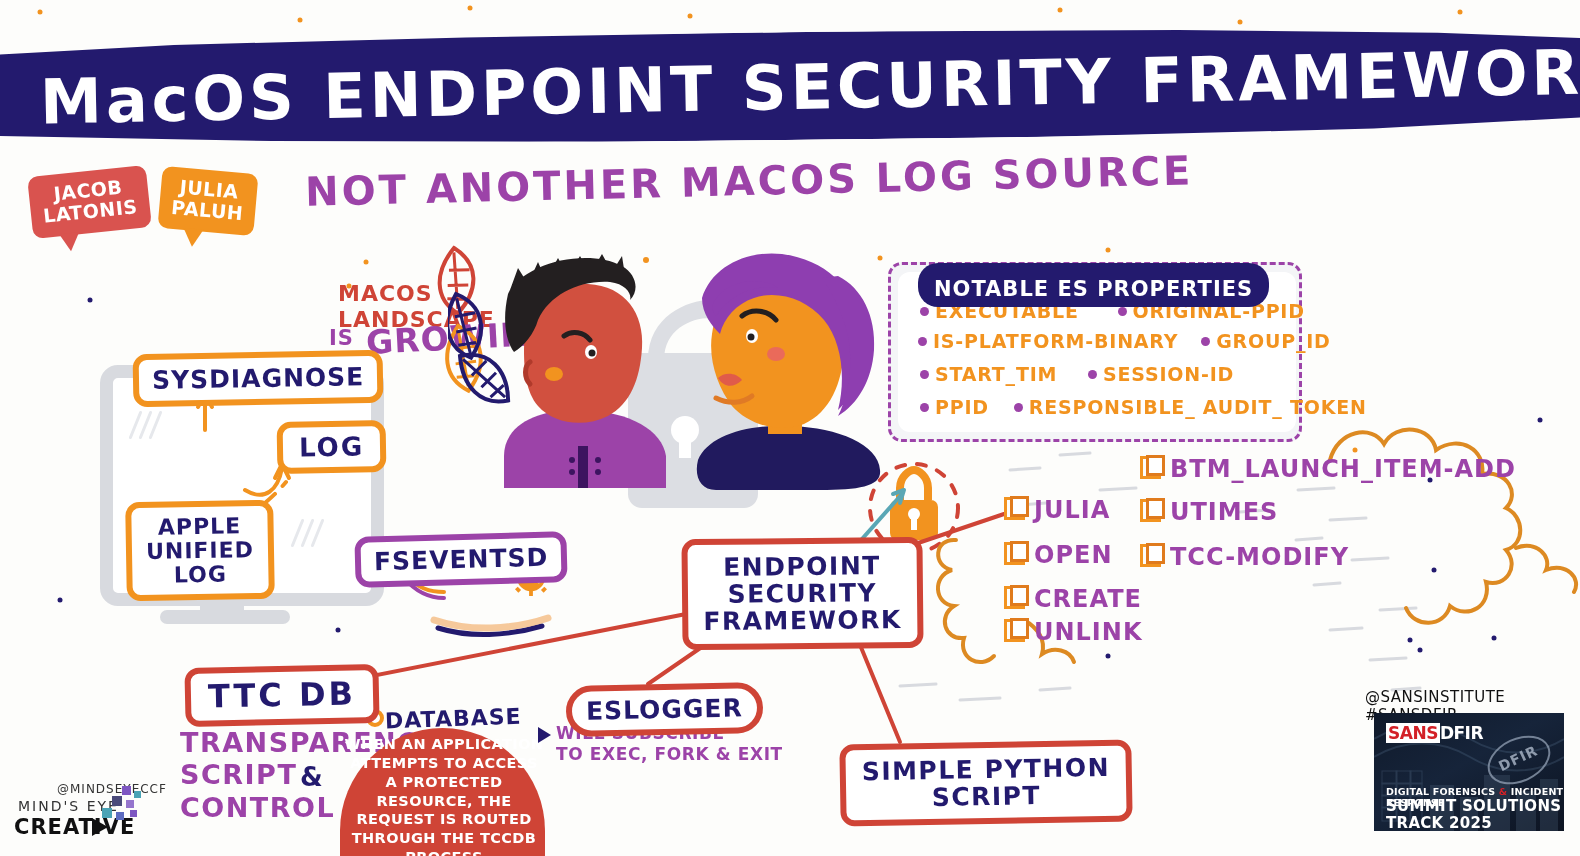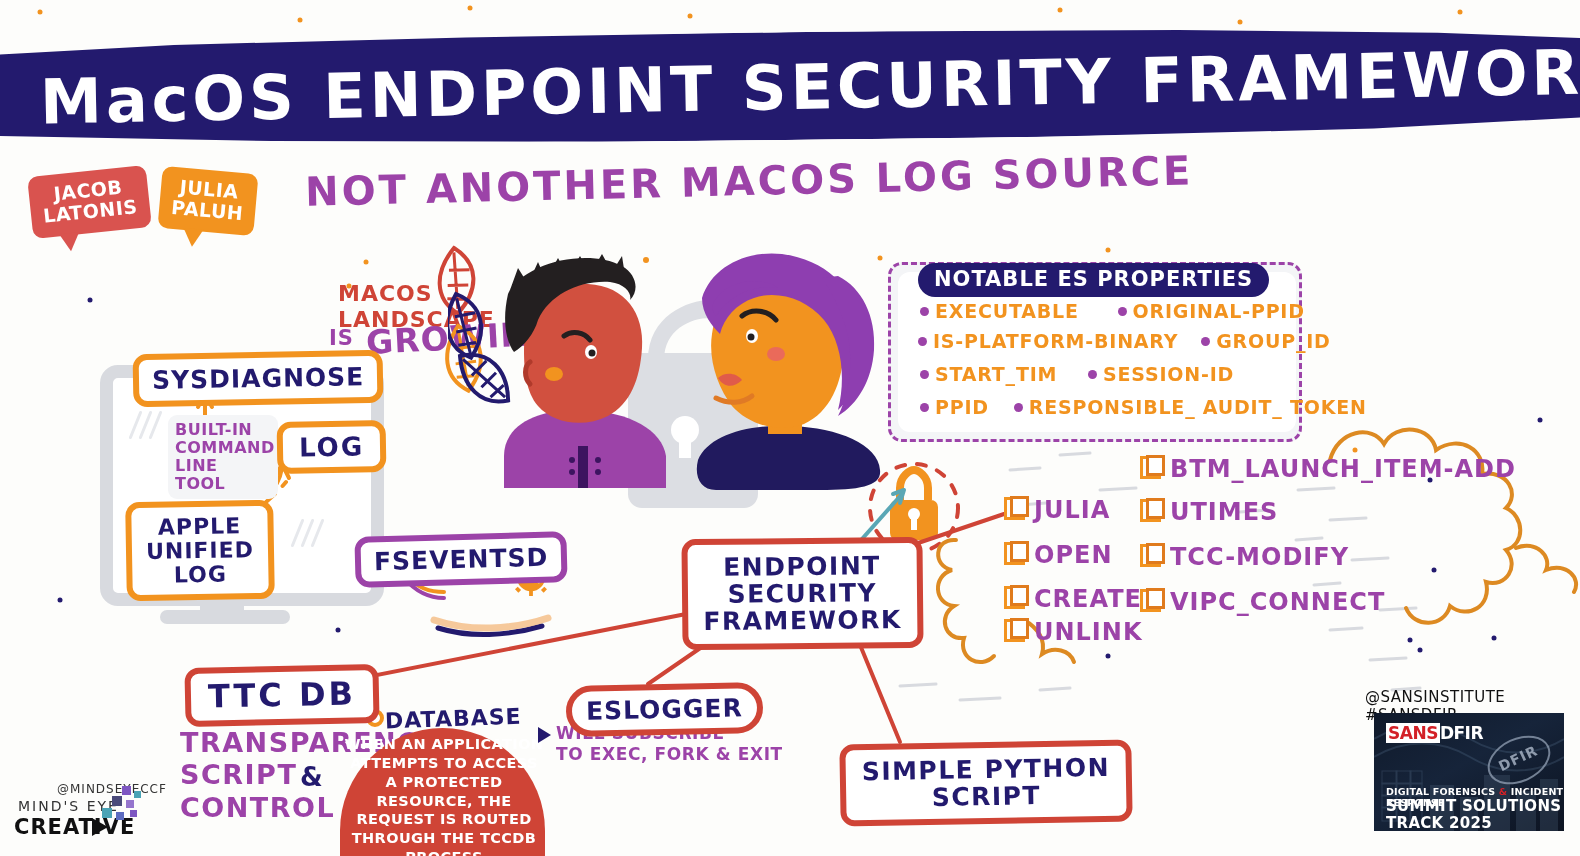--- a/index.html
+++ b/index.html
@@ -69,21 +69,21 @@
   #grow1{left:338px;top:281px;font-size:22px;color:#cf4436;line-height:1.18;letter-spacing:1px;}
   #grow-is{left:329px;top:326px;font-size:21px;color:#9c43a8;letter-spacing:1px;}
   #grow-word{left:366px;top:318px;font-size:33px;color:#9c43a8;letter-spacing:1px;
              transform:rotate(-3deg);}
 
   
   #es-panel{left:888px;top:262px;width:408px;height:174px;background:#f4f5f7;
             border:3px dashed #9c43a8;border-radius:14px;}
   #es-inner{left:898px;top:272px;width:398px;height:160px;background:#fff;border-radius:12px;}
   #es-title{left:918px;top:263px;background:#231a6e;color:#fff;border-radius:20px;
-            padding:4px 16px 6px 16px;font-size:21px;letter-spacing:1px;z-index:5;}
+            padding:14px 16px 6px 16px;font-size:21px;letter-spacing:1px;z-index:5;}
   .es-row{position:absolute;font-size:19px;color:#f2931f;letter-spacing:.8px;white-space:nowrap;}
   .dot{display:inline-block;width:9px;height:9px;border-radius:50%;background:#9c43a8;
        vertical-align:2px;margin-right:6px;}
 
   
   .ev{position:absolute;font-size:24px;color:#9c43a8;letter-spacing:1px;white-space:nowrap;}
   .cb{display:inline-block;width:15px;height:17px;border:3px solid #f2931f;
       margin-right:9px;vertical-align:-2px;position:relative;}
   .cb:after{content:"";position:absolute;left:3px;top:-4px;width:13px;height:15px;
       border:3px solid #e07b1d;background:#fff;}
@@ -217,25 +217,20 @@
     <path d="M60,190 C100,190 150,175 186,132" stroke="#f2931f" stroke-width="4" fill="none" stroke-linecap="round" stroke-dasharray="12 11"></path>
   </svg>
 
   <div id="b-sysdiagnose" class="abs box box-o hand">SYSDIAGNOSE</div>
   <div id="b-log" class="abs box box-o hand">LOG</div>
   <div id="b-aul" class="abs box box-o hand">
     <div>APPLE</div>
     <div>UNIFIED</div>
     <div>LOG</div>
   </div>
-  <div id="built-in" class="abs hand">
-    <div>BUILT-IN</div>
-    <div>COMMAND</div>
-    <div>LINE TOOL</div>
-  </div>
 
   <div id="grow1" class="abs hand">
     <div>MACOS</div>
     <div>LANDSCAPE</div>
   </div>
   <div id="grow-is" class="abs hand">IS</div>
   <div id="grow-word" class="abs hand">GROWING</div>
 
   <svg class="abs" style="left:430px;top:240px" width="120" height="160">
     <g transform="translate(24,8) rotate(28)">
@@ -392,23 +387,20 @@
   </div>
 
   <div class="ev hand abs" style="left:1140px;top:455px">
     <span class="cb"></span><span>BTM_LAUNCH_ITEM-ADD</span>
   </div>
   <div class="ev hand abs" style="left:1140px;top:498px">
     <span class="cb"></span><span>UTIMES</span>
   </div>
   <div class="ev hand abs" style="left:1140px;top:543px">
     <span class="cb"></span><span>TCC-MODIFY</span>
-  </div>
-  <div class="ev hand abs" style="left:1140px;top:588px">
-    <span class="cb"></span><span>VIPC_CONNECT</span>
   </div>
 
   <div id="b-fseventsd" class="abs box box-p hand">FSEVENTSD</div>
   <svg id="clock" class="abs" viewBox="0 0 40 40">
     <g fill="#f2931f">
       <circle cx="20" cy="20" r="15"></circle>
       <rect x="18" y="0" width="4" height="6"></rect>
         <rect x="18" y="34" width="4" height="6"></rect>
       <rect x="0" y="18" width="6" height="4"></rect>
         <rect x="34" y="18" width="6" height="4"></rect>

